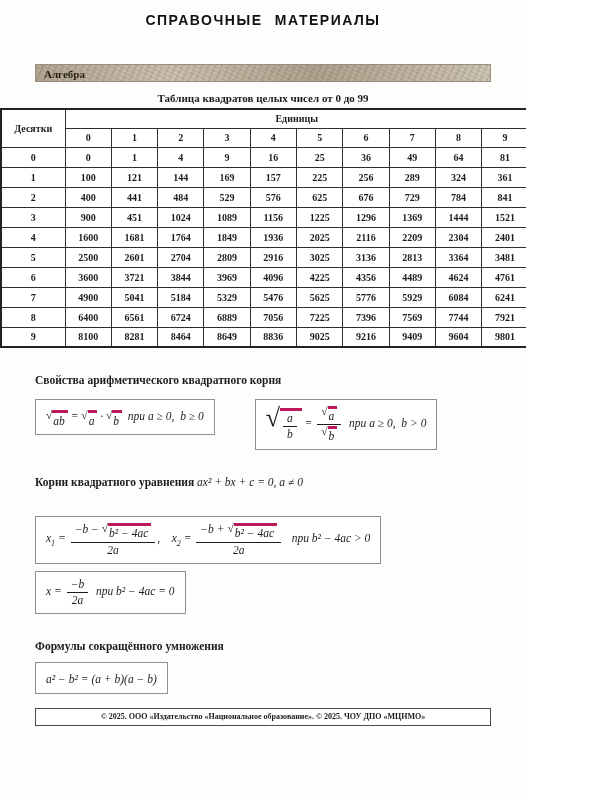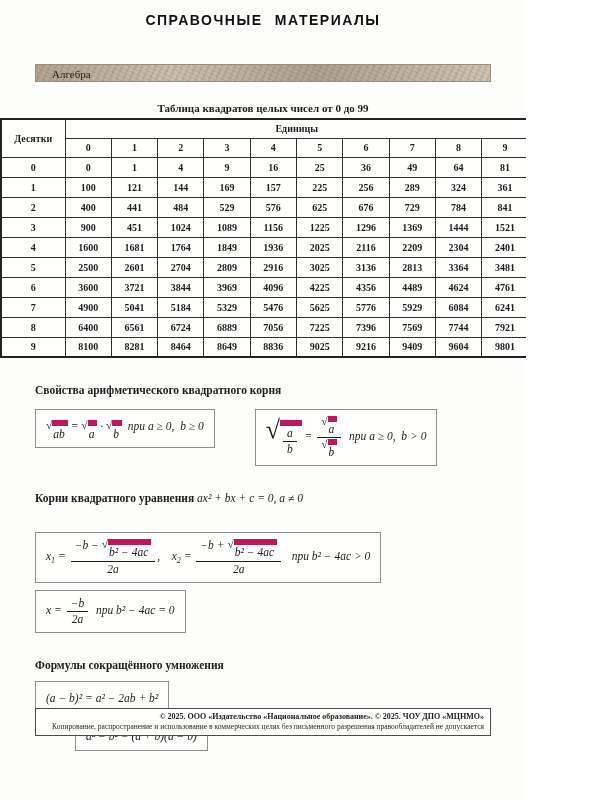--- a/index.html
+++ b/index.html
@@ -7,29 +7,29 @@
   .page {
     position:relative; width:526px; height:800px; background:#fdfdfb;
     font-family:"Liberation Serif", serif; color:#1c1c1c; overflow:hidden;
   }
   .doc-title {
     padding-top:12px; text-align:center;
     font-family:"Liberation Sans", sans-serif; font-weight:bold;
     font-size:14px; letter-spacing:1.5px; word-spacing:7px; color:#111;
   }
   .algebra-bar {
-    margin:36px 35px 0 35px; height:18px; line-height:18px; padding-left:16px;
-    font-size:11px; font-weight:normal; color:#241e12;
+    margin:36px 35px 0 35px; height:18px; line-height:18px; padding-left:8px;
+    font-size:11px; font-weight:bold; color:#241e12;
     background:
       repeating-linear-gradient(115deg, rgba(90,80,60,0.14) 0 2px, transparent 2px 6px),
       repeating-linear-gradient(25deg, rgba(70,60,45,0.10) 0 1px, transparent 1px 4px),
       linear-gradient(90deg,#b3a592,#cbc0ae 30%,#afa28e 62%,#cfc5b4);
     border:1px solid #9b9documents28f7e; border:1px solid #9a8f7e;
   }
-  .table-title { margin-top:20px; text-align:center; font-size:11px; font-weight:bold; }
+  .table-title { margin-top:10px; text-align:center; font-size:11px; font-weight:bold; }
   table.sq {
     border-collapse:collapse; margin:4px auto 0 auto; width:530px;
     border:2px solid #222;
   }
   .sq th, .sq td {
     border:1px solid #2d2d2d; text-align:center; vertical-align:middle;
     font-size:10px; font-weight:bold; height:20px; padding:0 2px;
     background:#fffffe;
   }
   .sq th.corner { width:64px; }
@@ -46,29 +46,29 @@
   .fbox.block { margin-top:28px; }
   .formula {
     display:inline-block; font-style:italic; font-size:11.5px; white-space:pre;
     line-height:1.25;
   }
   .frac { display:inline-block; vertical-align:middle; text-align:center; margin:0 2px; }
   .frac .num { display:block; padding:0 4px 1px 4px; border-bottom:1px solid #1c1c1c; line-height:1.15; }
   .frac .den { display:block; padding:1px 4px 0 4px; line-height:1.15; }
   .sqrt { display:inline-flex; align-items:flex-start; vertical-align:text-top; }
   .sqrt .rad { font-style:normal; line-height:1; }
-  .sqrt .vinc { border-top:6px solid #be185d; padding:1px 3px 0 1px; }
+  .sqrt .vinc { border-top:3px solid #be185d; padding:1px 3px 0 1px; }
   .sqrt.tall { vertical-align:middle; }
   .sqrt.tall .rad { font-size:26px; margin-top:-3px; }
   .msub { font-size:0.7em; vertical-align:sub; }
   .exp-list { margin-top:10px; }
   .exp-list .fbox { display:table; margin-bottom:6px; }
   .footer {
     position:absolute; left:35px; right:35px; top:708px;
-    border:1px solid #4a4a4a; text-align:right; padding:3px 6px 4px 6px;
+    border:1px solid #4a4a4a; text-align:center; padding:3px 6px 4px 6px;
     background:#fffffe;
   }
   .footer .line1 { font-size:8px; font-weight:bold; }
   .footer .line2 { font-size:7.5px; margin-top:1px; }
 </style>
 </head>
 <body>
 
 <div class="page">
 
@@ -257,27 +257,23 @@
     <div>
       <span class="fbox" style="margin-top:7px;">
         <span class="formula">x = <span class="frac"><span class="num">−b</span><span class="den">2a</span></span>  при b² − 4ac = 0</span>
       </span>
     </div>
 
     <div class="sec-heading">Формулы сокращённого умножения</div>
 
     <div class="exp-list" id="expansion-list">
         <span class="fbox">
-          <span class="formula">(a − b)² = a² − 2ab + b²</span>
-        </span>
-        <span class="fbox">
           <span class="formula">a² − b² = (a + b)(a − b)</span>
         </span>
       </div>
 
   </div>
 
   <div class="footer">
     <div class="line1">© 2025. ООО «Издательство «Национальное образование». © 2025. ЧОУ ДПО «МЦНМО»</div>
-    <div class="line2">Копирование, распространение и использование в коммерческих целях без письменного разрешения правообладателей не допускается</div>
   </div>
 
 </div>
 
 </body></html>

